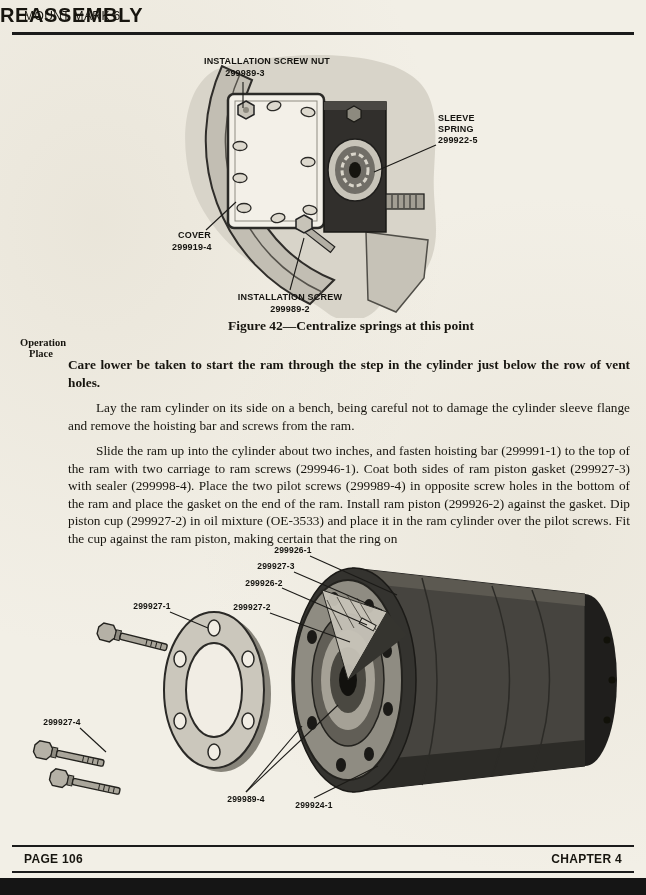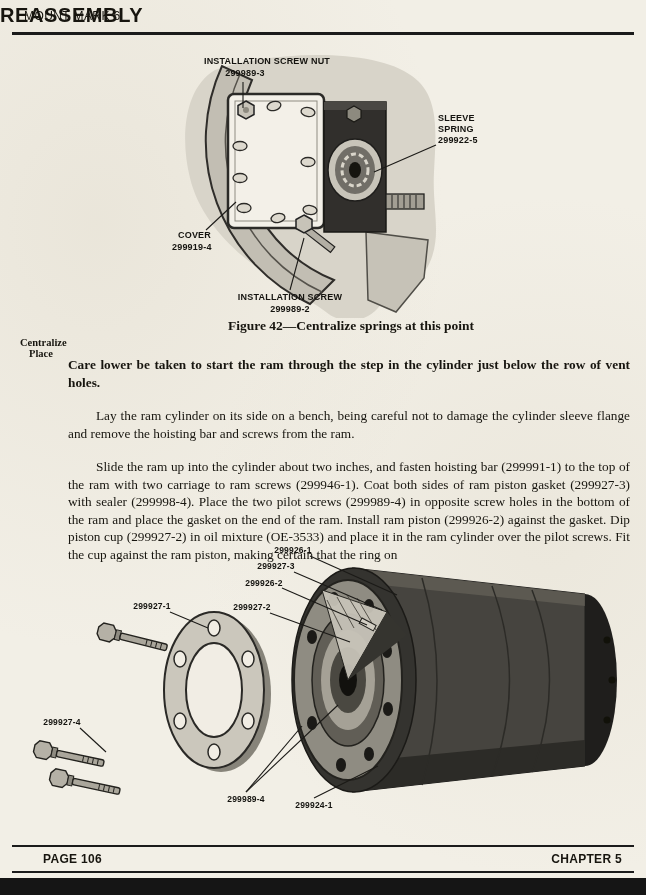--- a/index.html
+++ b/index.html
@@ -51,29 +51,29 @@
     font-weight:700; font-size:10.5px; line-height:11px;
   }
   .sidenote .ind2 { padding-left:9px; }
 
   .bodytext { position:absolute; left:68px; top:356px; width:562px; }
   .bodytext p {
     font-size:13.3px; line-height:17.5px; text-align:justify;
   }
   .bodytext p.b { font-weight:700; }
   .bodytext p.ind { text-indent:28px; }
-  .bodytext p + p { margin-top:16px; }
+  .bodytext p + p { margin-top:8px; }
 
   .ft-rule { position:absolute; left:12px; width:622px; background:#1b1b1b; }
   .ft-rule-top { top:845px; height:2px; }
   .ft-rule-bot { top:871px; height:1.5px; }
   .ft-left, .ft-right {
     position:absolute; top:852px;
     font-family:"Liberation Sans", sans-serif;
-    font-weight:700; font-size:12px; letter-spacing:.3px;margin-left:19px;
+    font-weight:700; font-size:12px; letter-spacing:.3px;
   }
   .ft-left { left:24px; }
   .ft-right { right:24px; }
   .scan-band { position:absolute; left:0; top:878px; width:646px; height:17px; background:#151515; }
 </style>
 </head>
 <body>
 
 <div class="page">
 
@@ -143,21 +143,21 @@
     <g>
       <line class="ldr" x1="150" y1="240" x2="164" y2="188"></line>
       <text class="fig-label" x="150" y="250" text-anchor="middle">INSTALLATION SCREW</text>
       <text class="fig-label" x="150" y="262" text-anchor="middle">299989-2</text>
     </g>
   </svg>
 
   <div class="cap cap42">Figure 42—Centralize springs at this point</div>
 
   <div class="sidenote">
-    <div>Centralize</div>
+    <div>Operation</div>
     <div class="ind2">Place</div>
   </div>
 
   <div class="bodytext">
     <p class="b">Care lower be taken to start the ram through the step in the cylinder just below the row of vent holes.</p>
     <p class="ind">Lay the ram cylinder on its side on a bench, being careful not to damage the cylinder sleeve flange and remove the hoisting bar and screws from the ram.</p>
     <p class="ind">Slide the ram up into the cylinder about two inches, and fasten hoisting bar (299991-1) to the top of the ram with two carriage to ram screws (299946-1). Coat both sides of ram piston gasket (299927-3) with sealer (299998-4). Place the two pilot screws (299989-4) in opposite screw holes in the bottom of the ram and place the gasket on the end of the ram. Install ram piston (299926-2) against the gasket. Dip piston cup (299927-2) in oil mixture (OE-3533) and place it in the ram cylinder over the pilot screws. Fit the cup against the ram piston, making certain that the ring on</p>
   </div>
 
   <svg class="fig43" viewBox="0 0 600 278">
@@ -257,17 +257,17 @@
     </g>
     <g>
       <line class="ldr" x1="292" y1="258" x2="356" y2="226"></line>
       <text class="fig-label" x="292" y="268" text-anchor="middle">299924-1</text>
     </g>
   </svg>
 
 
   <div class="ft-rule ft-rule-top"></div>
   <div class="ft-left">PAGE 106</div>
-  <div class="ft-right">CHAPTER 5</div>
+  <div class="ft-right">CHAPTER 4</div>
   <div class="ft-rule ft-rule-bot"></div>
   <div class="scan-band"></div>
 
 </div>
 
 </body></html>

